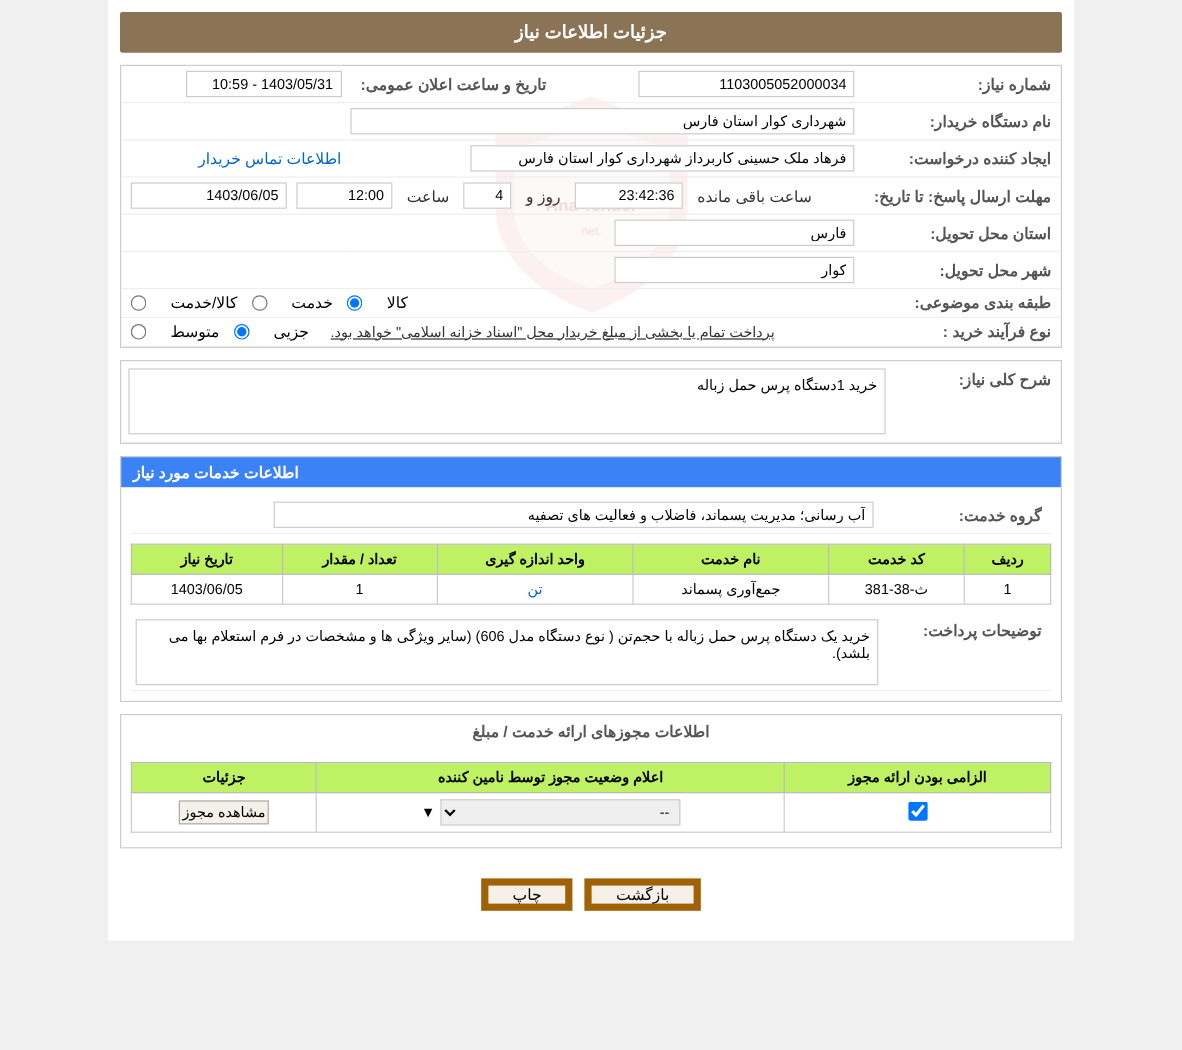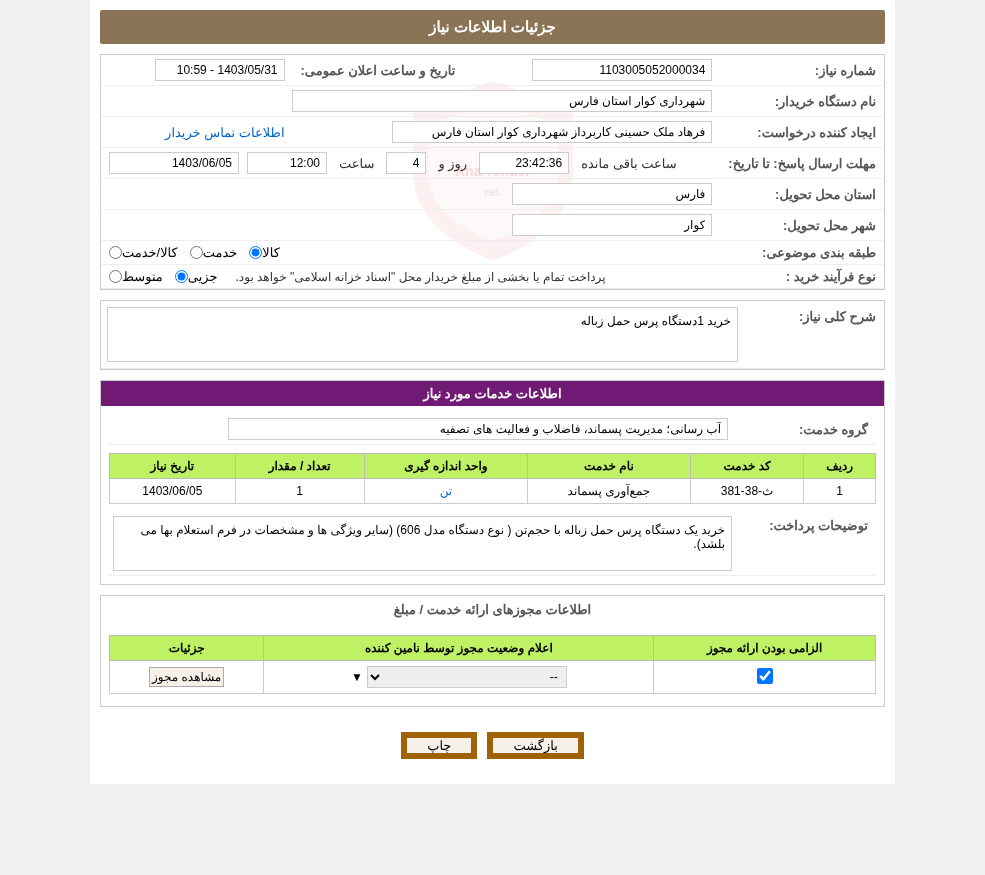--- a/index.html
+++ b/index.html
@@ -24,26 +24,26 @@
       font-weight: bold;
       margin-bottom: 10px;
       border-radius: 2px;
     }
     .section {
       border: 1px solid #ccc;
       margin-bottom: 10px;
       background: #fff;
     }
     .section-header {
-      background: #701a75;
+      background: #3b82f6;
       color: #fff;
       padding: 5px 10px;
       font-size: 13px;
       font-weight: bold;
-      text-align: center;
+      text-align: left;
     }
     .form-table {
       width: 100%;
       border-collapse: collapse;
     }
     .form-table td {
       padding: 4px 8px;
       vertical-align: middle;
       border-bottom: 1px solid #eee;
     }
@@ -87,21 +87,21 @@
     }
     .radio-group {
       display: flex;
       gap: 12px;
       align-items: center;
       justify-content: flex-end;
     }
     .radio-item {
       display: flex;
       align-items: center;
-      gap: 0;
+      gap: 20px;
     }
     .data-table {
       width: 100%;
       border-collapse: collapse;
       margin: 4px 0;
     }
     .data-table th {
       background: #bef264;
       border: 1px solid #bbb;
       padding: 5px 8px;
@@ -169,20 +169,21 @@
       z-index: 1;
     }
     .inline-label {
       font-weight: normal;
       color: #333;
       margin: 0 4px;
     }
     .desc-text {
       font-size: 12px;
       color: #333;
+      text-decoration: underline;
     }
     .select-field {
       border: 1px solid #ccc;
       padding: 2px 4px;
       font-size: 12px;
       font-family: Tahoma, Arial, sans-serif;
       direction: rtl;
       width: 200px;
     }
     .small-btn {

